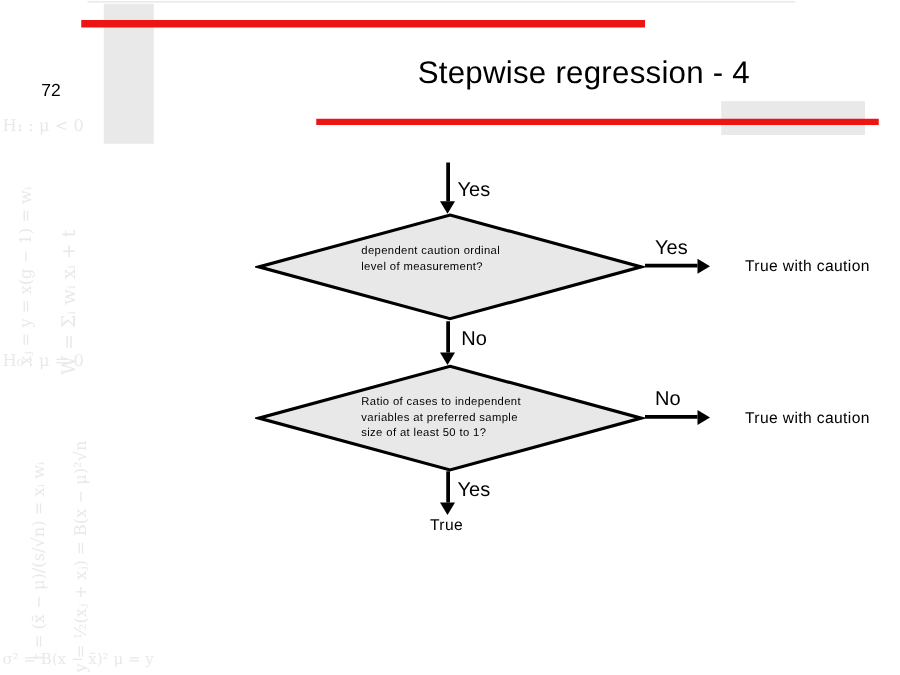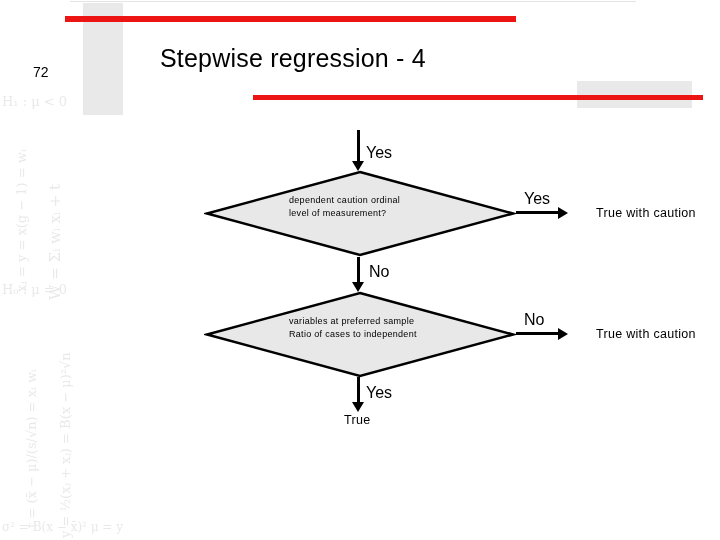--- a/index.html
+++ b/index.html
@@ -13,21 +13,21 @@
 
   
   .topline{left:70px;top:1px;width:566px;height:1px;background:#e4e4e4;}
   .decor-block{background:#e9e9e9;}
   .decor-left{left:83px;top:3px;width:40px;height:112px;}
   .decor-right{left:577px;top:81px;width:115px;height:27px;}
   .redbar{background:#ed1414;}
   .redbar-top{left:65px;top:16px;width:451px;height:6px;}
   .redbar-title{left:253px;top:95px;width:450px;height:5px;}
   .slide-title{
-    left:160px;top:44px;width:440px;text-align:left;
+    left:160px;top:44px;width:440px;text-align:right;
     font-size:25px;letter-spacing:.2px;font-weight:400;
   }
   .slide-number{left:33px;top:64px;font-size:14px;}
 
   
   .wm{color:#e9e9e9;white-space:nowrap;font-family:"DejaVu Serif", serif;}
   .wm.rot{transform:rotate(-90deg);transform-origin:0 0;}
   .wm1{left:2px;top:94px;font-size:13px;}
   .wm2{left:14px;top:292px;font-size:13px;}
   .wm3{left:46px;top:300px;font-size:15px;}
@@ -113,22 +113,23 @@
   <span class="abs outcome out1">True with caution</span>
 
   <div class="abs vline mid-line"></div>
   <div class="abs ah-down mid-head"></div>
   <span class="abs lbl mid-lbl">No</span>
 
   <svg class="abs diamond-svg d2" width="312" height="87">
     <polygon points="156,2 309,43.5 156,85 3,43.5" fill="#e8e8e8" stroke="#000000" stroke-width="2.5"></polygon>
   </svg>
   <div class="abs dtext d2text">
+    <div>Ratio of cases to independent</div>
     <div>variables at preferred sample</div>
-    <div>Ratio of cases to independent</div>
+    <div>size of at least 50 to 1?</div>
   </div>
 
   <span class="abs lbl b2-lbl">No</span>
   <div class="abs hline b2-line"></div>
   <div class="abs ah-right b2-head"></div>
   <span class="abs outcome out2">True with caution</span>
 
   <div class="abs vline exit-line"></div>
   <div class="abs ah-down exit-head"></div>
   <span class="abs lbl exit-lbl">Yes</span>

